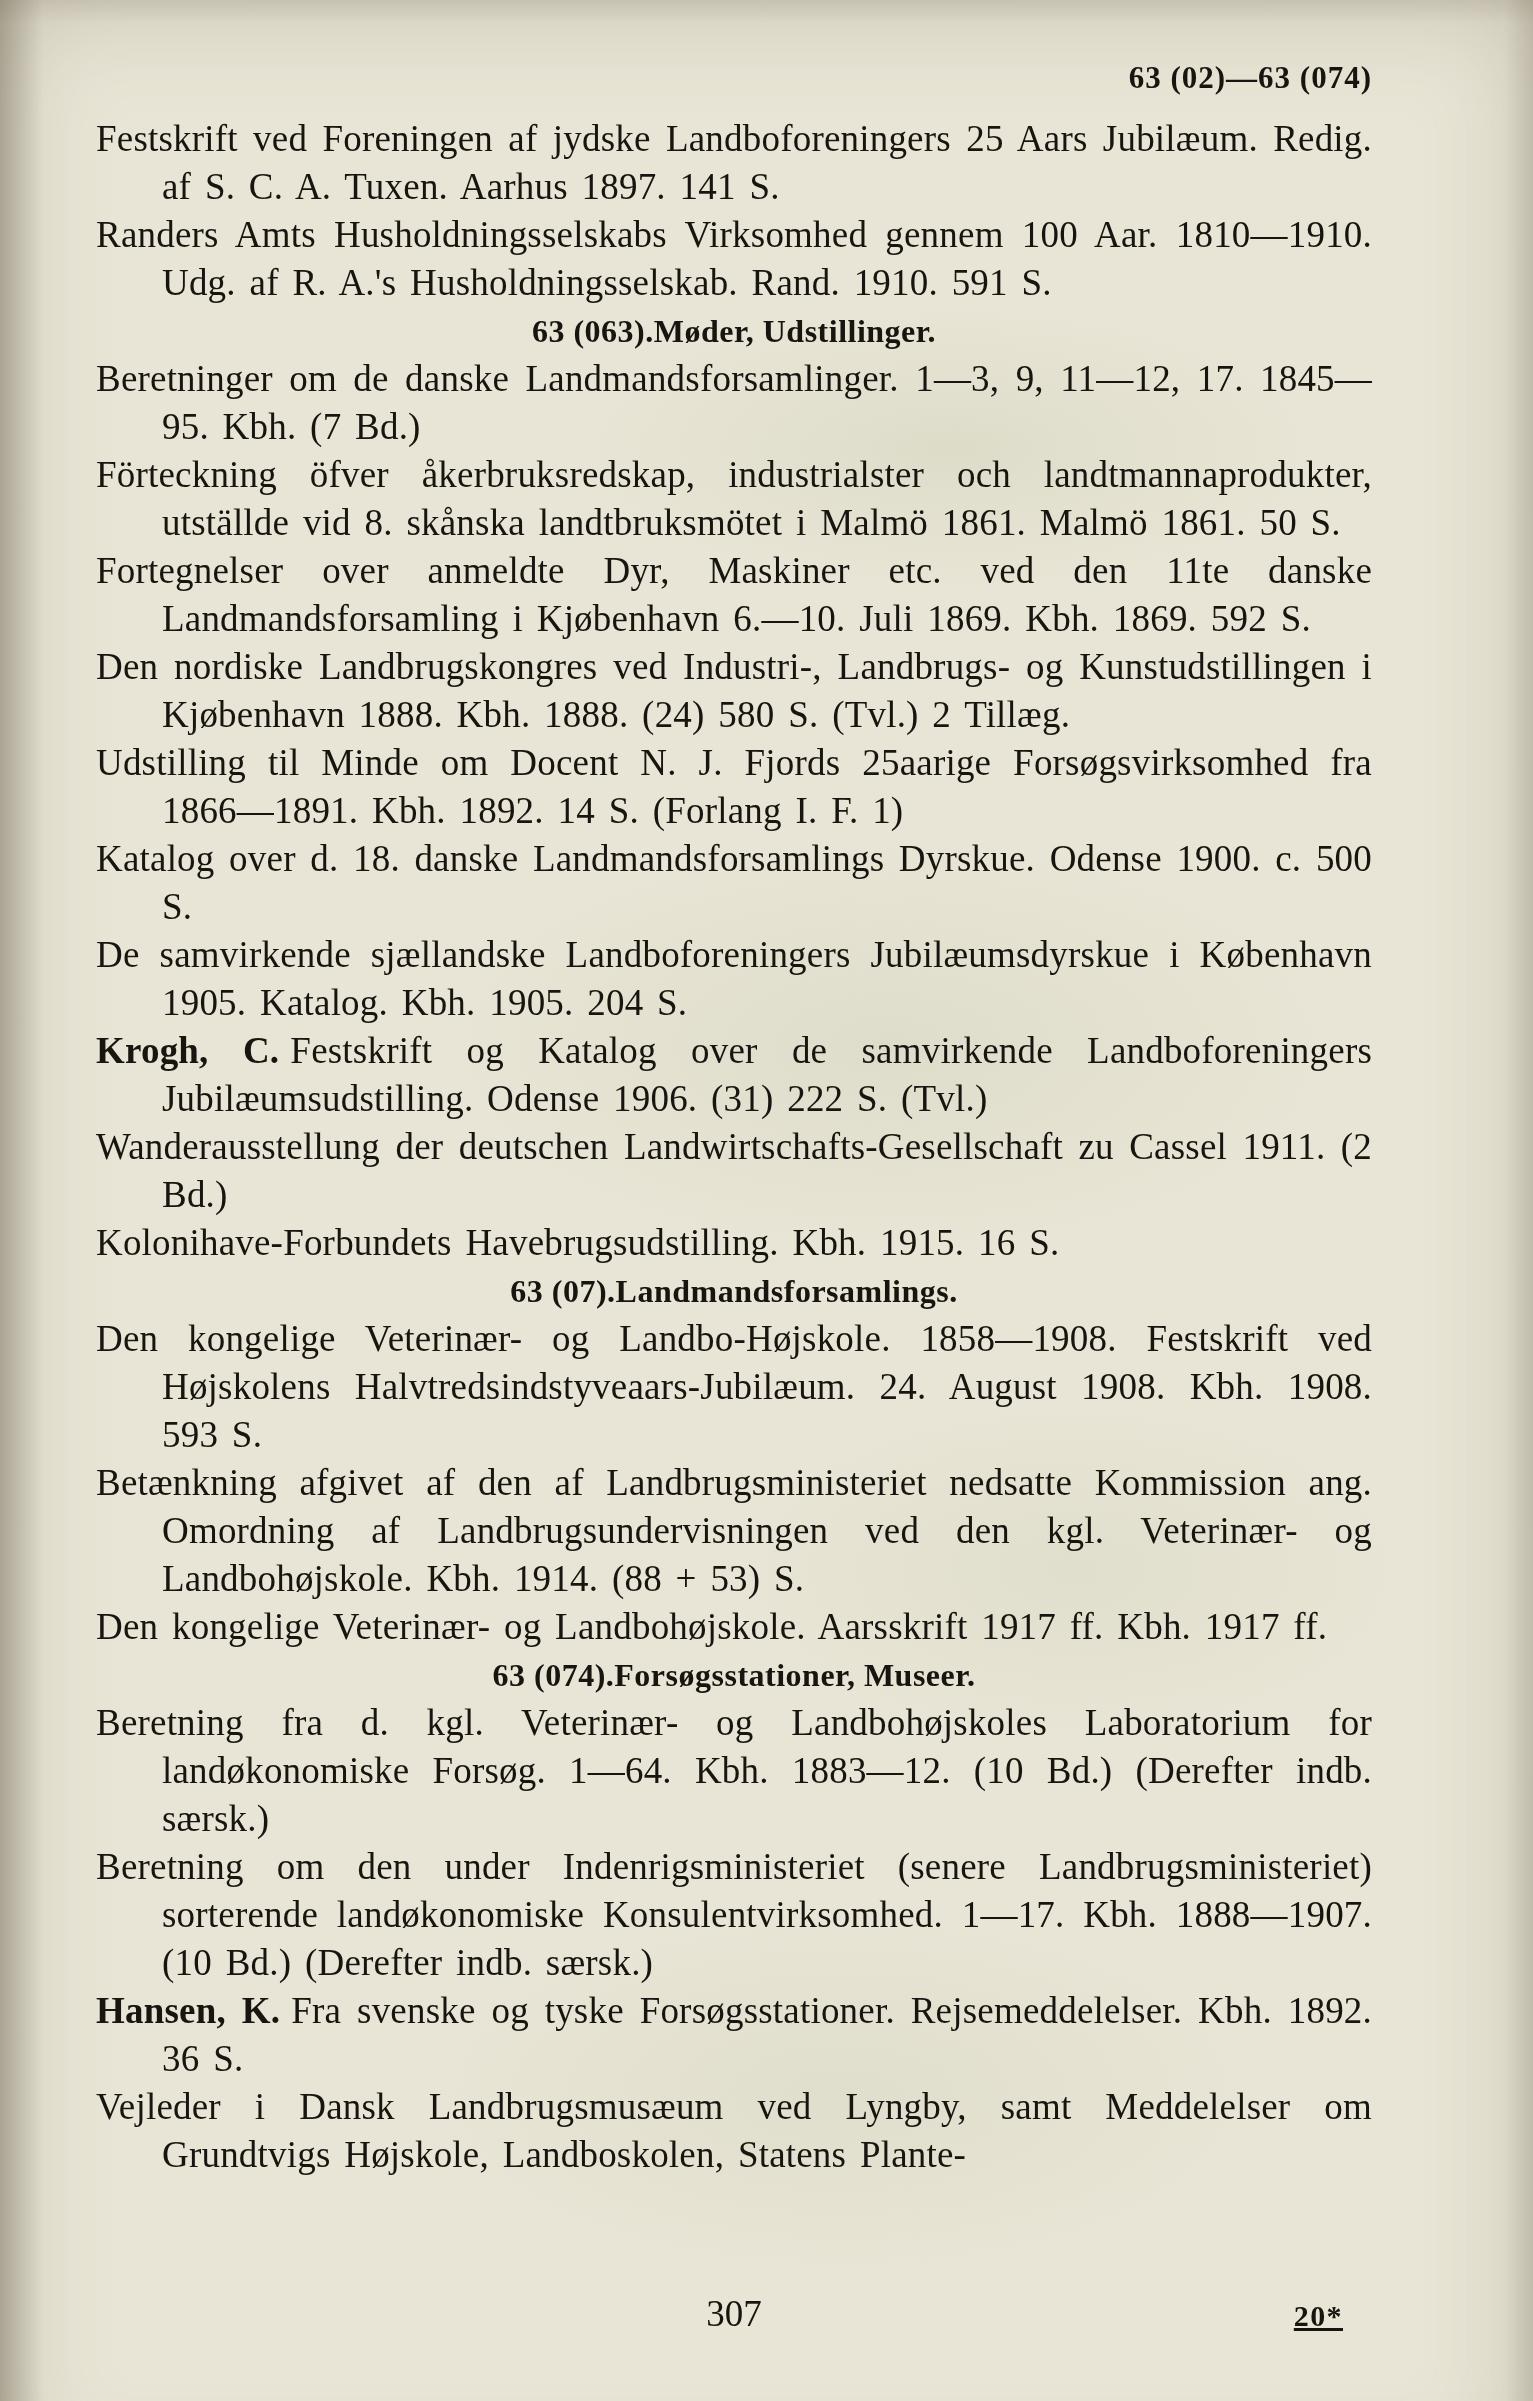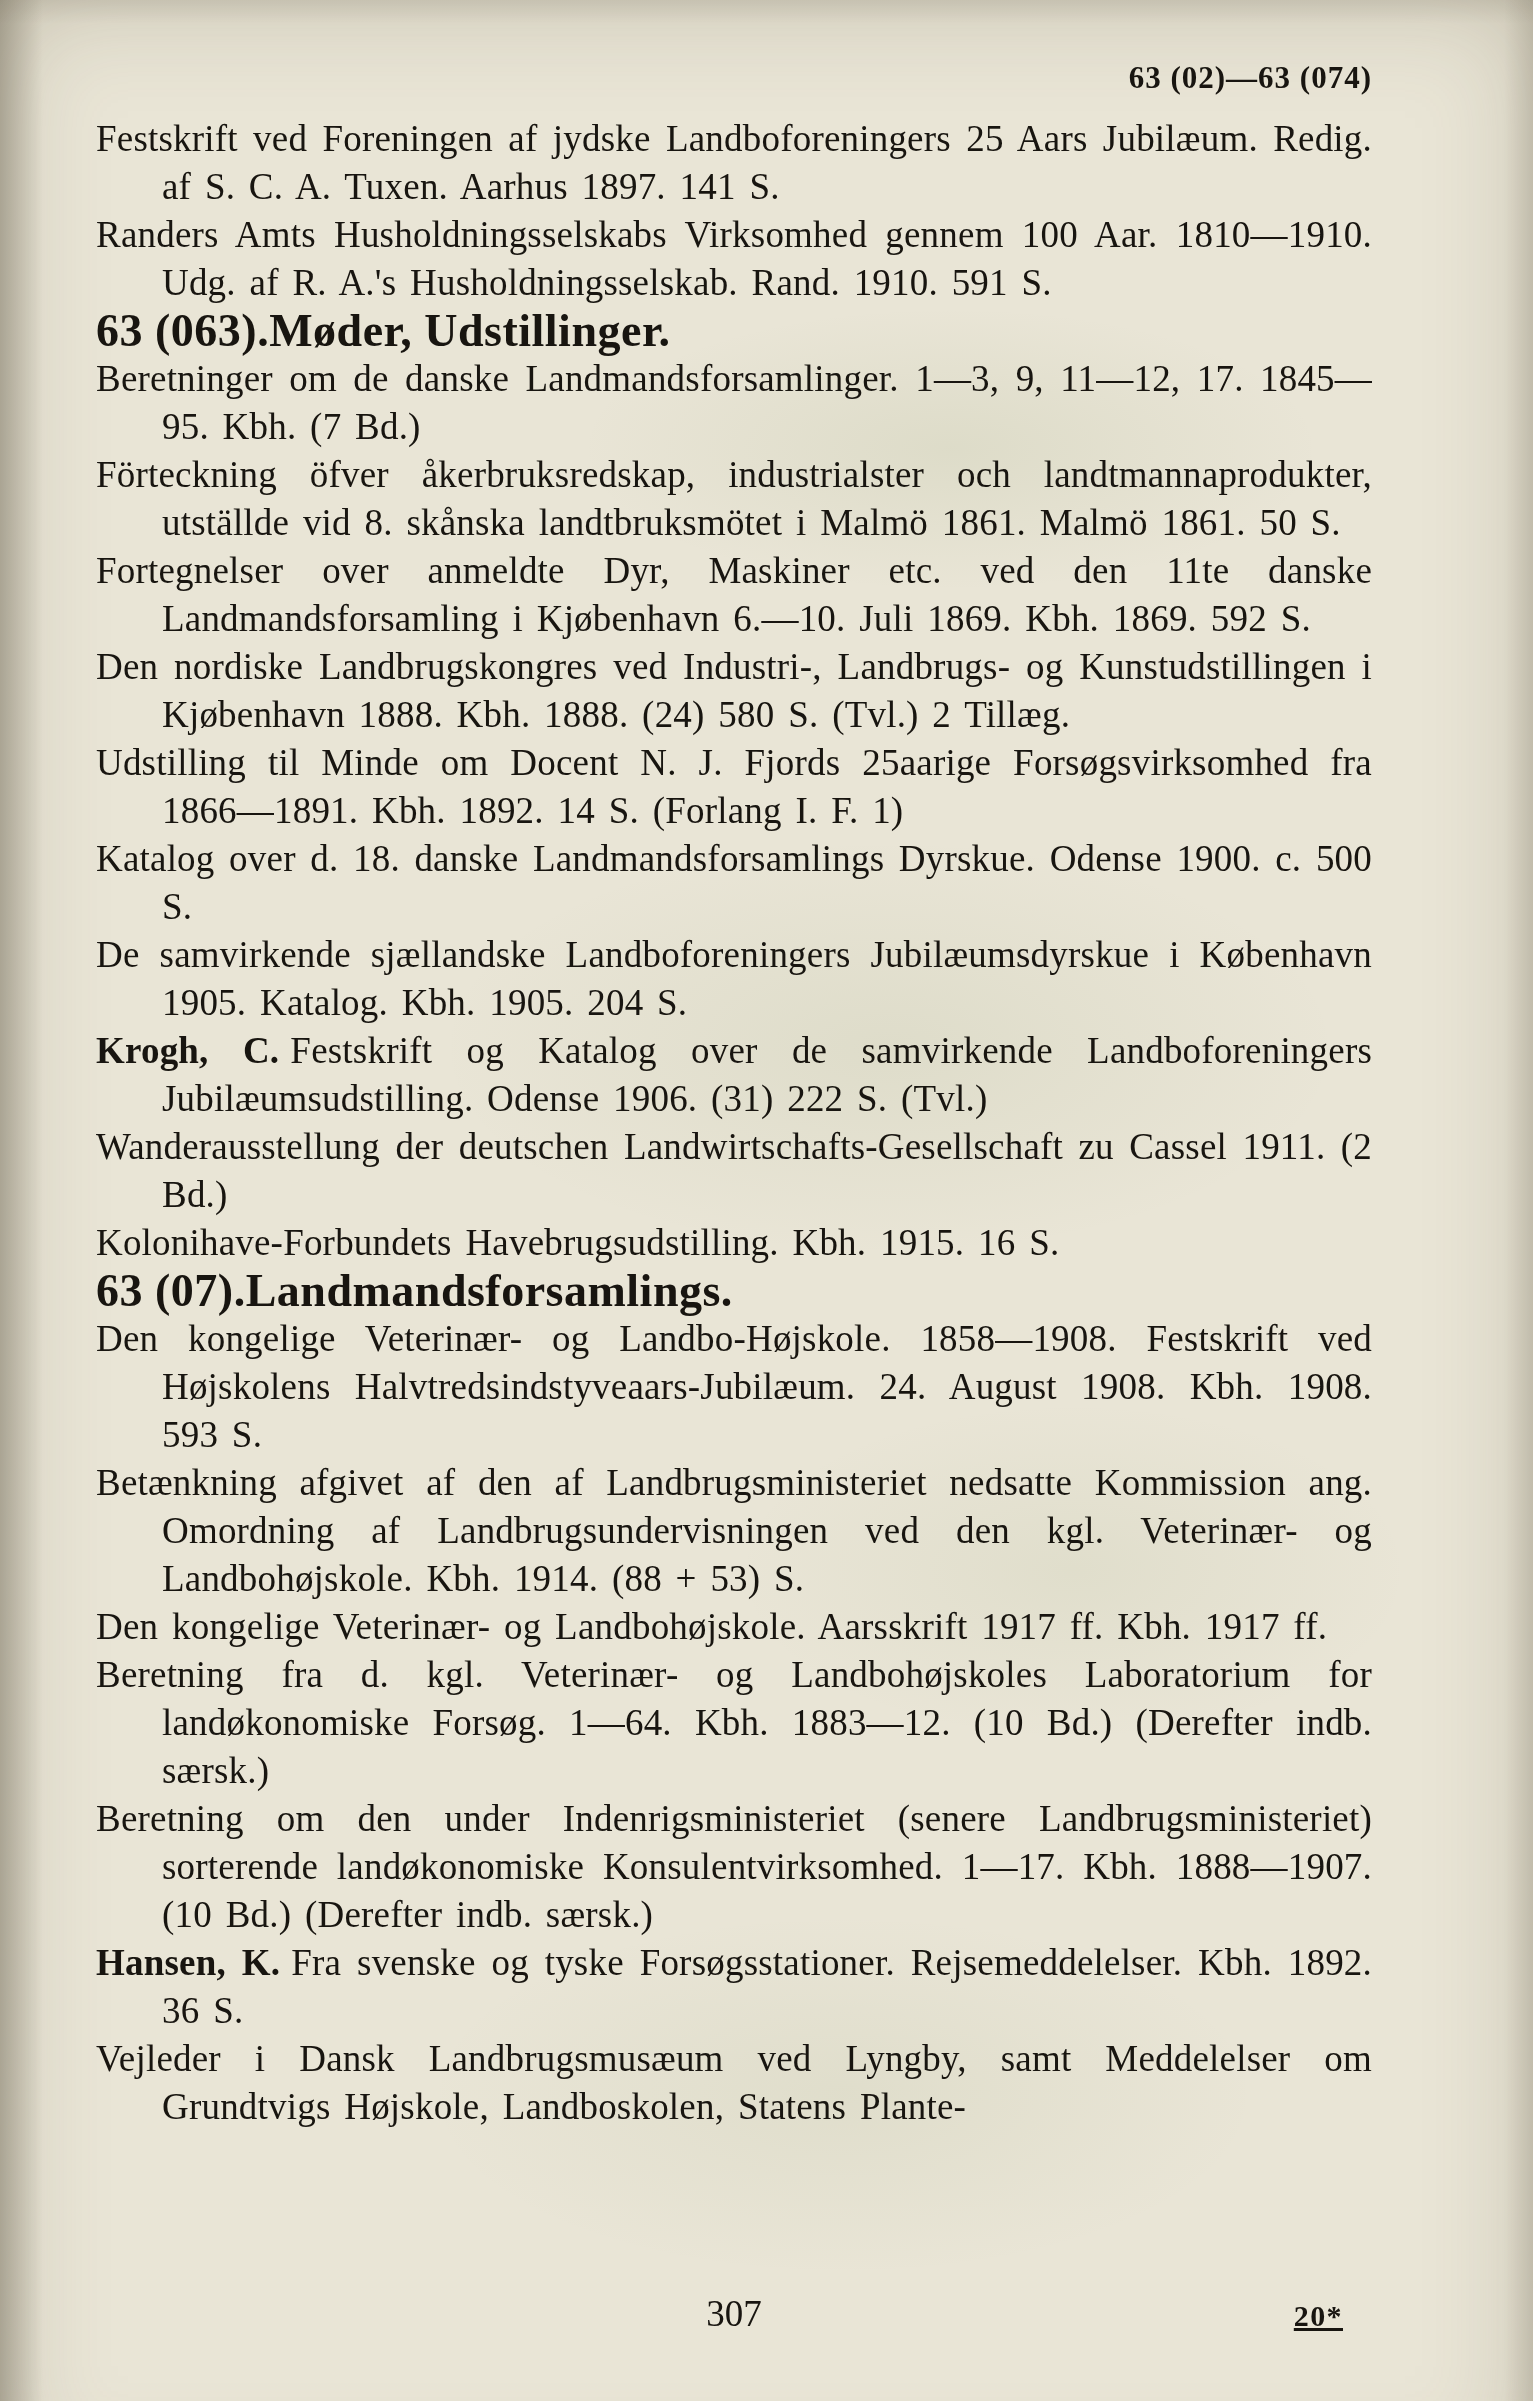--- a/index.html
+++ b/index.html
@@ -57,24 +57,24 @@
     line-height: 48px;
     text-align: justify;
     padding-left: 66px;
     text-indent: -66px;
     letter-spacing: 0.2px;
     word-spacing: 4.3px;
   }
 
   .heading-row {
     display: flex;
-    justify-content: flex-start;
+    justify-content: center;
     align-items: baseline;
     font-weight: bold;
-    font-size: 46px;
+    font-size: 32px;
     line-height: 48px;
     letter-spacing: 0.5px;
   }
 
   .lead { font-weight: bold; margin-right: 0.30em; }
 
   .footer {
     position: absolute;
     left: 96px;
     right: 161px;
@@ -125,20 +125,24 @@
     <p class="entry">Kolonihave-Forbundets Havebrugsudstilling. Kbh. 1915. 16 S.</p>
 
     <div class="heading-row">
       <span>63 (07).</span>
       <span>Landmandsforsamlings.</span>
     </div>
     <p class="entry">Den kongelige Veterinær- og Landbo-Højskole. 1858—1908. Festskrift ved Højskolens Halvtredsindstyveaars-Jubilæum. 24. August 1908. Kbh. 1908. 593 S.</p>
     <p class="entry">Betænkning afgivet af den af Landbrugsministeriet nedsatte Kommission ang. Omordning af Landbrugsundervisningen ved den kgl. Veterinær- og Landbohøjskole. Kbh. 1914. (88 + 53) S.</p>
     <p class="entry">Den kongelige Veterinær- og Landbohøjskole. Aarsskrift 1917 ff. Kbh. 1917 ff.</p>
 
+    <div class="heading-row">
+      <span>63 (074).</span>
+      <span>Forsøgsstationer, Museer.</span>
+    </div>
     <p class="entry">Beretning fra d. kgl. Veterinær- og Landbohøjskoles Laboratorium for landøkonomiske Forsøg. 1—64. Kbh. 1883—12. (10 Bd.) (Derefter indb. særsk.)</p>
     <p class="entry">Beretning om den under Indenrigsministeriet (senere Landbrugsministeriet) sorterende landøkonomiske Konsulentvirksomhed. 1—17. Kbh. 1888—1907. (10 Bd.) (Derefter indb. særsk.)</p>
     <p class="entry"><b class="lead">Hansen, K.</b><span>Fra svenske og tyske Forsøgsstationer. Rejsemeddelelser. Kbh. 1892. 36 S.</span></p>
     <p class="entry">Vejleder i Dansk Landbrugsmusæum ved Lyngby, samt Meddelelser om Grundtvigs Højskole, Landboskolen, Statens Plante-</p>
 
   </div>
 
   <div class="footer">
     <div class="page-number">307</div>
     <div class="signature-mark">20*</div>

